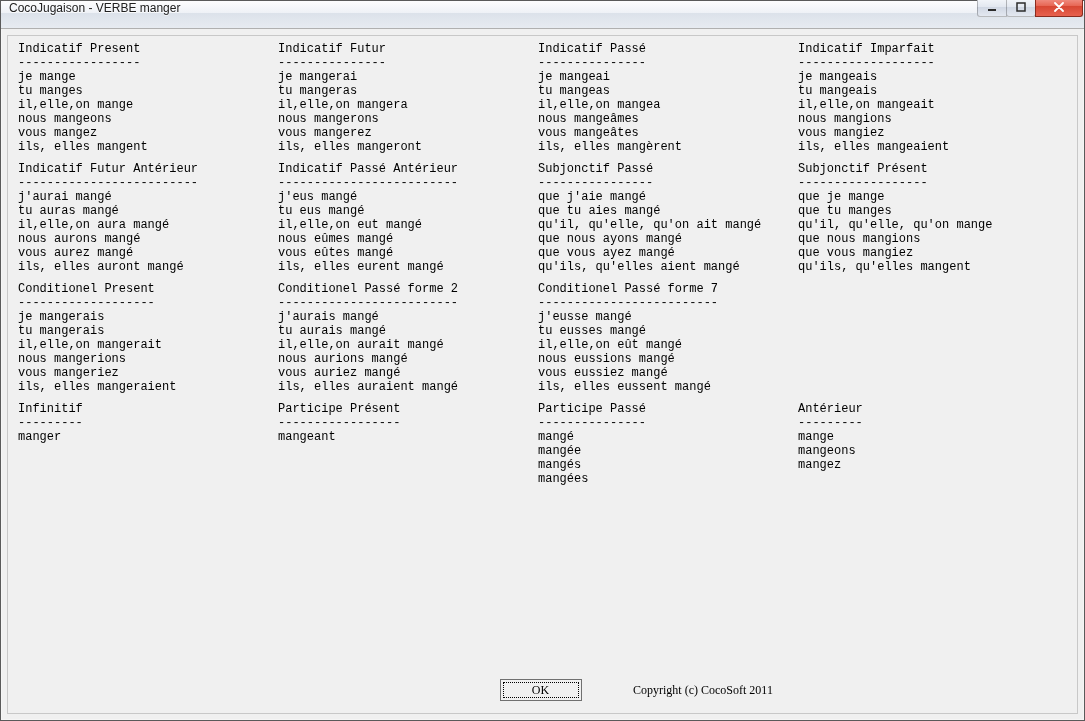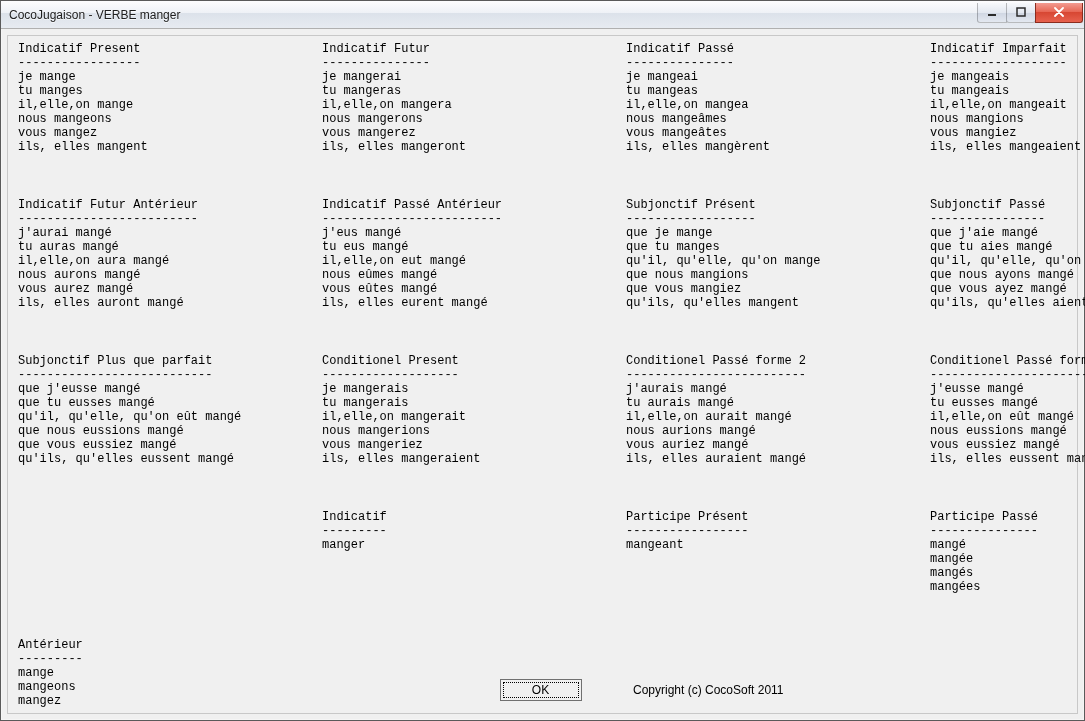--- a/index.html
+++ b/index.html
@@ -16,21 +16,20 @@
     width: 1085px; height: 721px;
     background: #f0f0f0;
     border: 1px solid #5a5a5a;
     box-shadow: inset 0 0 0 1px rgba(255,255,255,0.35);
   }
   .titlebar {
     height: 28px;
     background: linear-gradient(to bottom, #fdfdfe 0%, #eef1f6 45%, #dce2ea 46%, #e7ebf1 100%);
     border-bottom: 1px solid #b0b0b0;
     display: flex;
-    align-items: center;
     justify-content: space-between;
     padding: 0 0 0 8px;
     user-select: none;
   }
   .titlebar .title {
     font-size: 12px;
     color: #202020;
     text-shadow: 0 1px 0 rgba(255,255,255,0.7);
   }
   .win-controls {
@@ -69,32 +68,31 @@
   .grid {
     padding: 6px 10px 0 10px;
     display: grid;
     grid-template-columns: repeat(4, 260px);
     column-gap: 0;
     row-gap: 8px;
     font-family: "Courier New", monospace;
     font-size: 12px;
     line-height: 14px;
     color: #000;
-    gap: 44px;
   }
   .block {
     white-space: pre;
   }
   .footer {
     position: absolute;
     left: 0; right: 4px; bottom: 10px;
     height: 26px;
     display: flex;
     align-items: center;
-    font-family: Liberation Sans, sans-serif;
+    font-family: Liberation Serif, serif;
     font-size: 12px;
     color:#000;
   }
   .ok-btn {
     position: absolute;
     left: 50%; transform: translateX(-50%);
     width: 82px; height: 22px;
     background: #f0f0f0;
     border: 1px solid #707070;
     outline: 1px dotted #000;
@@ -179,44 +177,36 @@
 vous aurez mangé
 ils, elles auront mangé</div>
         <div class="block">Indicatif Passé Antérieur
 -------------------------
 j'eus mangé
 tu eus mangé
 il,elle,on eut mangé
 nous eûmes mangé
 vous eûtes mangé
 ils, elles eurent mangé</div>
+        <div class="block">Subjonctif Passé
+----------------
+que j'aie mangé
+que tu aies mangé
+qu'il, qu'elle, qu'on ait mangé
+que nous ayons mangé
+que vous ayez mangé
+qu'ils, qu'elles aient mangé</div>
         <div class="block">Subjonctif Présent
 ------------------
 que je mange
 que tu manges
 qu'il, qu'elle, qu'on mange
 que nous mangions
 que vous mangiez
 qu'ils, qu'elles mangent</div>
-        <div class="block">Subjonctif Passé
-----------------
-que j'aie mangé
-que tu aies mangé
-qu'il, qu'elle, qu'on ait mangé
-que nous ayons mangé
-que vous ayez mangé
-qu'ils, qu'elles aient mangé</div>
-        <div class="block">Subjonctif Plus que parfait
----------------------------
-que j'eusse mangé
-que tu eusses mangé
-qu'il, qu'elle, qu'on eût mangé
-que nous eussions mangé
-que vous eussiez mangé
-qu'ils, qu'elles eussent mangé</div>
         <div class="block">Conditionel Present
 -------------------
 je mangerais
 tu mangerais
 il,elle,on mangerait
 nous mangerions
 vous mangeriez
 ils, elles mangeraient</div>
         <div class="block">Conditionel Passé forme 2
 -------------------------
@@ -228,21 +218,21 @@
 ils, elles auraient mangé</div>
         <div class="block">Conditionel Passé forme 7
 -------------------------
 j'eusse mangé
 tu eusses mangé
 il,elle,on eût mangé
 nous eussions mangé
 vous eussiez mangé
 ils, elles eussent mangé</div>
         <div class="block"></div>
-        <div class="block">Indicatif
+        <div class="block">Infinitif
 ---------
 manger</div>
         <div class="block">Participe Présent
 -----------------
 mangeant</div>
         <div class="block">Participe Passé
 ---------------
 mangé
 mangée
 mangés

